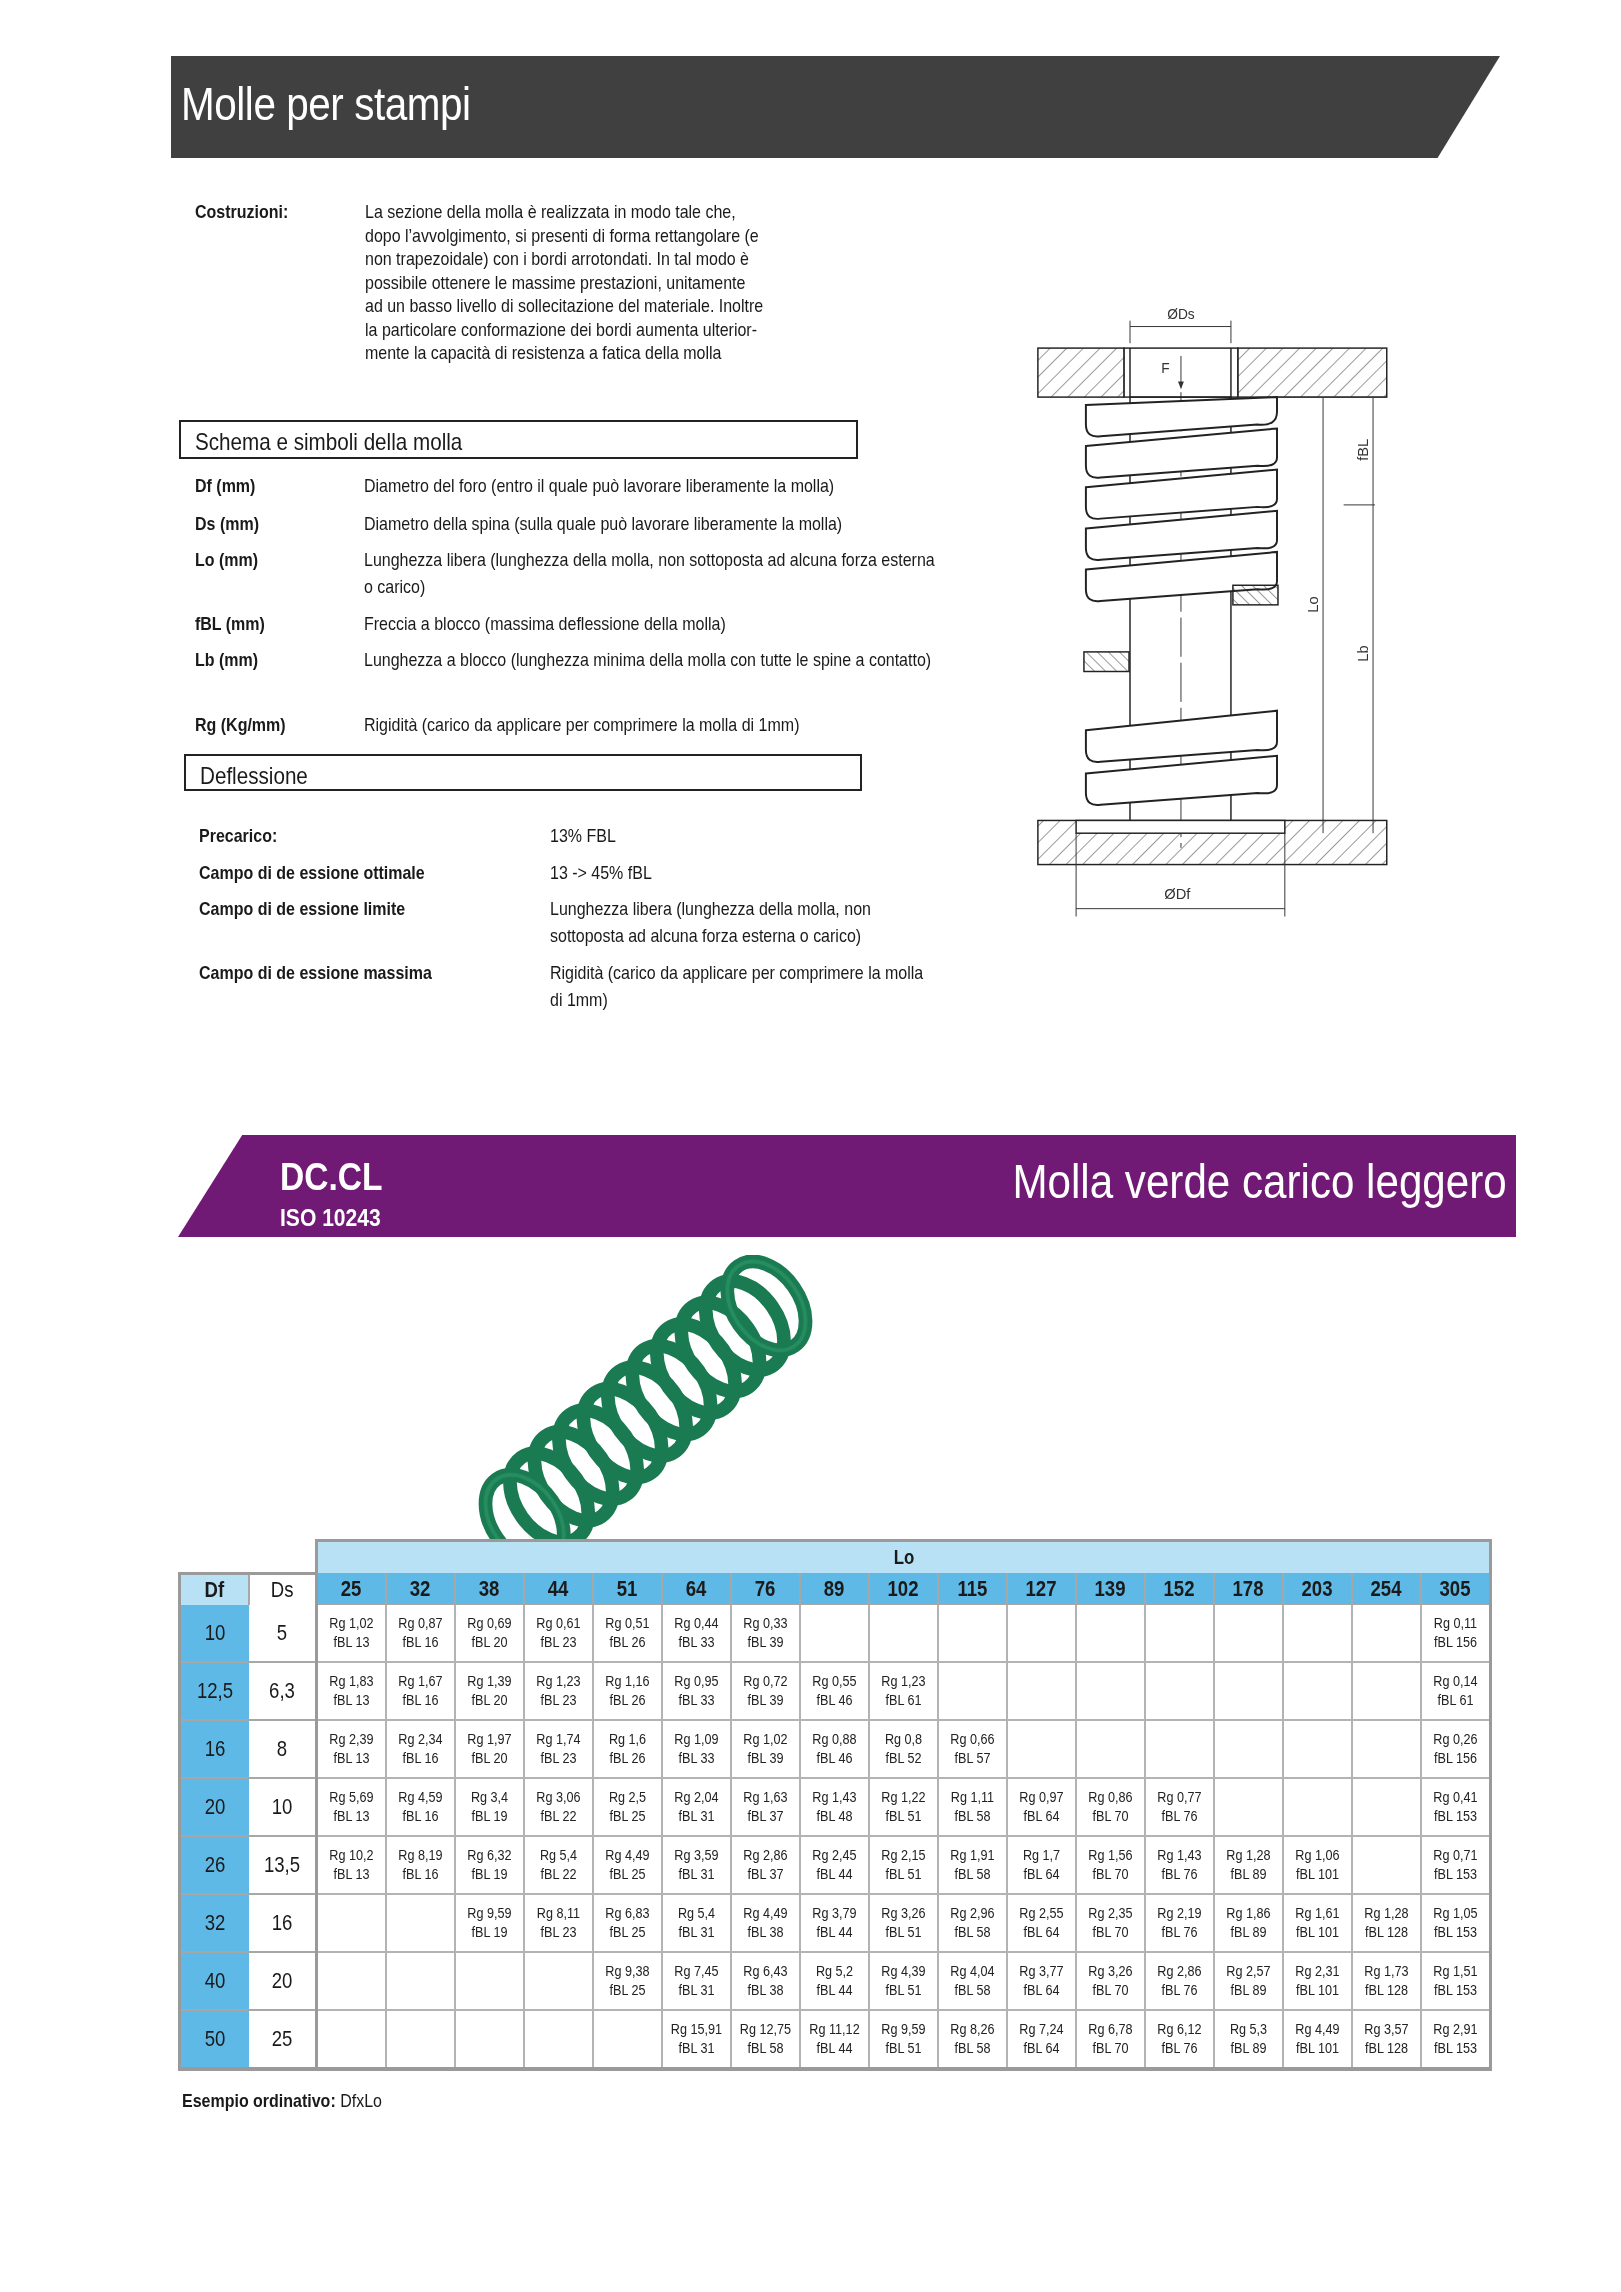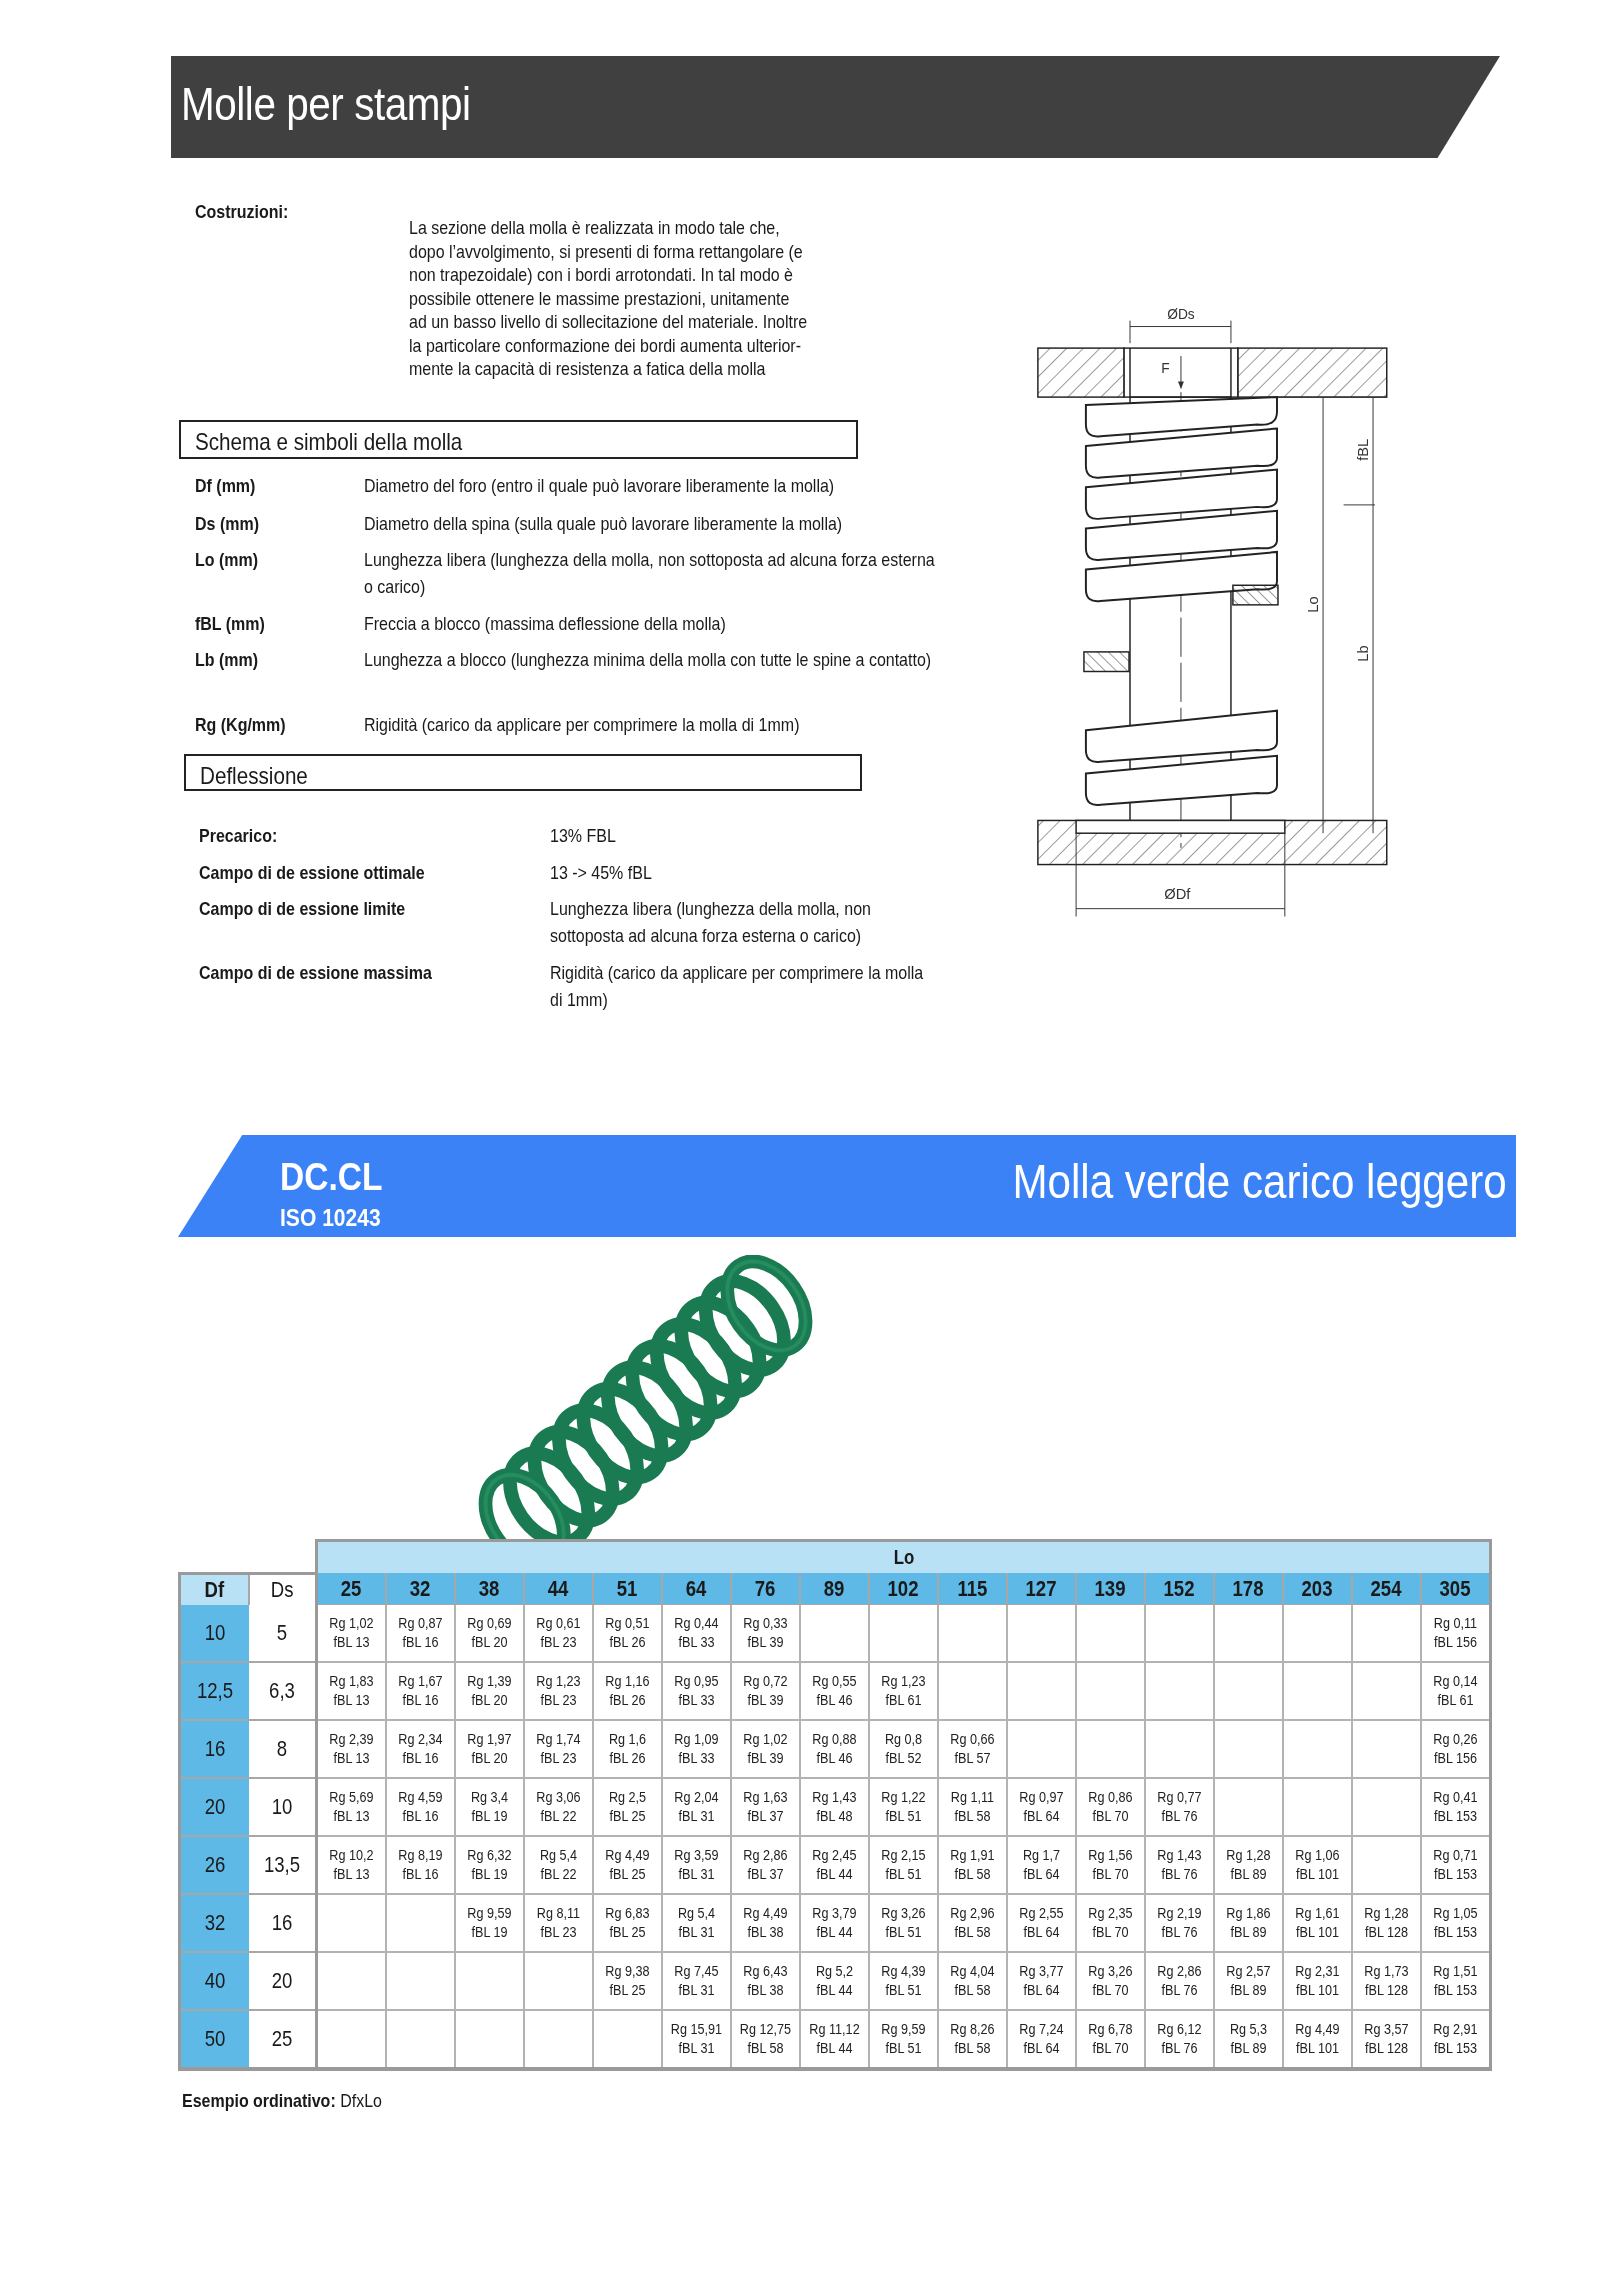--- a/index.html
+++ b/index.html
@@ -5,38 +5,38 @@
   html, body { margin: 0; padding: 0; background: #ffffff; }
   body { width: 1621px; height: 2293px; position: relative; font-family: "Liberation Sans", sans-serif; color: #1a1a1a; overflow: hidden; }
   .banner-top { position: absolute; left: 171px; top: 56px; width: 1329px; height: 102px; background: #404040; clip-path: polygon(0 0, 100% 0, 95.3% 100%, 0 100%); }
   .banner-top .title { position: absolute; left: 9.8px; top: 19.6px; font-size: 47px; color: #fff; transform: scaleX(0.86); transform-origin: left center; letter-spacing: -0.5px; }
 
   .row { position: absolute; font-size: 18.6px; line-height: 23.5px; }
   .lbl { font-weight: bold; transform: scaleX(0.86); transform-origin: left center; white-space: nowrap; }
   .txt { transform: scaleX(0.86); transform-origin: left center; }
 
   .costr-label { left: 195px; top: 200px; }
-  .costr-text { left: 365px; top: 216px; width: 519px; margin-left: 44px; }
+  .costr-text { left: 365px; top: 200px; width: 519px; }
 
   .box { position: absolute; border: 2px solid #222; background: #fff; font-size: 24px; padding-left: 16px; }
   .box span { position: absolute; left: 13.7px; top: 5.9px; transform: scaleX(0.86); transform-origin: left center; white-space: nowrap; }
   .box-schema { left: 179px; top: 420px; width: 659px; height: 35px; }
   .box-defl { left: 184px; top: 754px; width: 658px; height: 33px; }
 
   .sym { position: absolute; left: 195px; width: 745px; font-size: 18.6px; line-height: 26.5px; }
   .sym .k { position: absolute; left: 0; top: 0; font-weight: bold; transform: scaleX(0.86); transform-origin: left center; white-space: nowrap; }
   .sym .v { position: absolute; left: 169px; top: 0; width: 667px; transform: scaleX(0.86); transform-origin: left top; }
 
   .def { position: absolute; left: 199px; width: 745px; font-size: 18.6px; line-height: 26.5px; }
   .def .k { position: absolute; left: 0; top: 0; font-weight: bold; transform: scaleX(0.86); transform-origin: left center; white-space: nowrap; }
   .def .v { position: absolute; left: 351px; top: 0; width: 441px; transform: scaleX(0.86); transform-origin: left top; }
 
   .diagram { position: absolute; left: 1032px; top: 299px; width: 392px; height: 647px; }
 
-  .banner-prod { position: absolute; left: 178px; top: 1135px; width: 1338px; height: 102px; background: #3b82f6; clip-path: polygon(4.8% 0, 100% 0, 100% 100%, 0 100%); }
+  .banner-prod { position: absolute; left: 178px; top: 1135px; width: 1338px; height: 102px; background: #701a75; clip-path: polygon(4.8% 0, 100% 0, 100% 100%, 0 100%); }
   .banner-prod .code { position: absolute; left: 102px; top: 19.6px; font-size: 39px; font-weight: bold; color: #fff; transform: scaleX(0.86); transform-origin: left center; }
   .banner-prod .iso { position: absolute; left: 102px; top: 69px; font-size: 24.5px; font-weight: bold; color: #fff; transform: scaleX(0.86); transform-origin: left center; }
   .banner-prod .name { position: absolute; right: 9.8px; top: 17.6px; font-size: 49px; color: #fff; transform: scaleX(0.86); transform-origin: right center; white-space: nowrap; }
 
   .spring { position: absolute; left: 451px; top: 1255px; width: 392px; height: 323px; }
 
   .tbl { position: absolute; left: 178px; top: 1539px; }
   table { border-collapse: collapse; font-family: "Liberation Sans", sans-serif; }
   td, th { padding: 0; text-align: center; }
   .lo-head { background: #b9e1f5; height: 31px; font-weight: bold; font-size: 19.6px; border-top: 3.9px solid #9a9a9a; border-right: 3.9px solid #9a9a9a; border-left: 3.9px solid #9a9a9a; }

